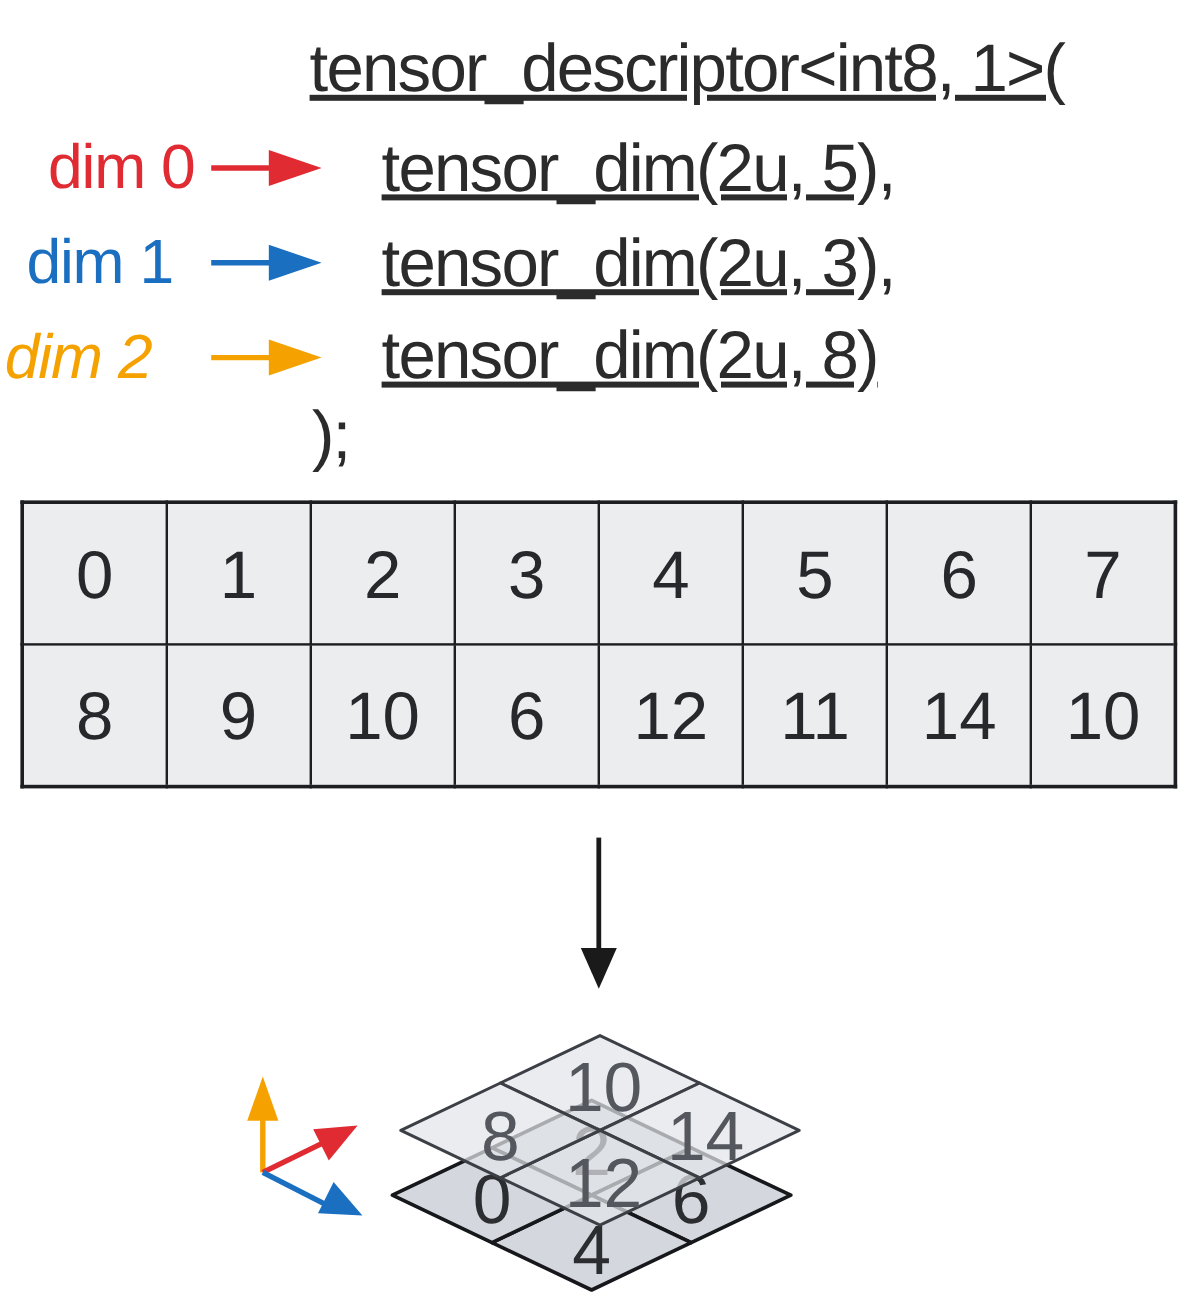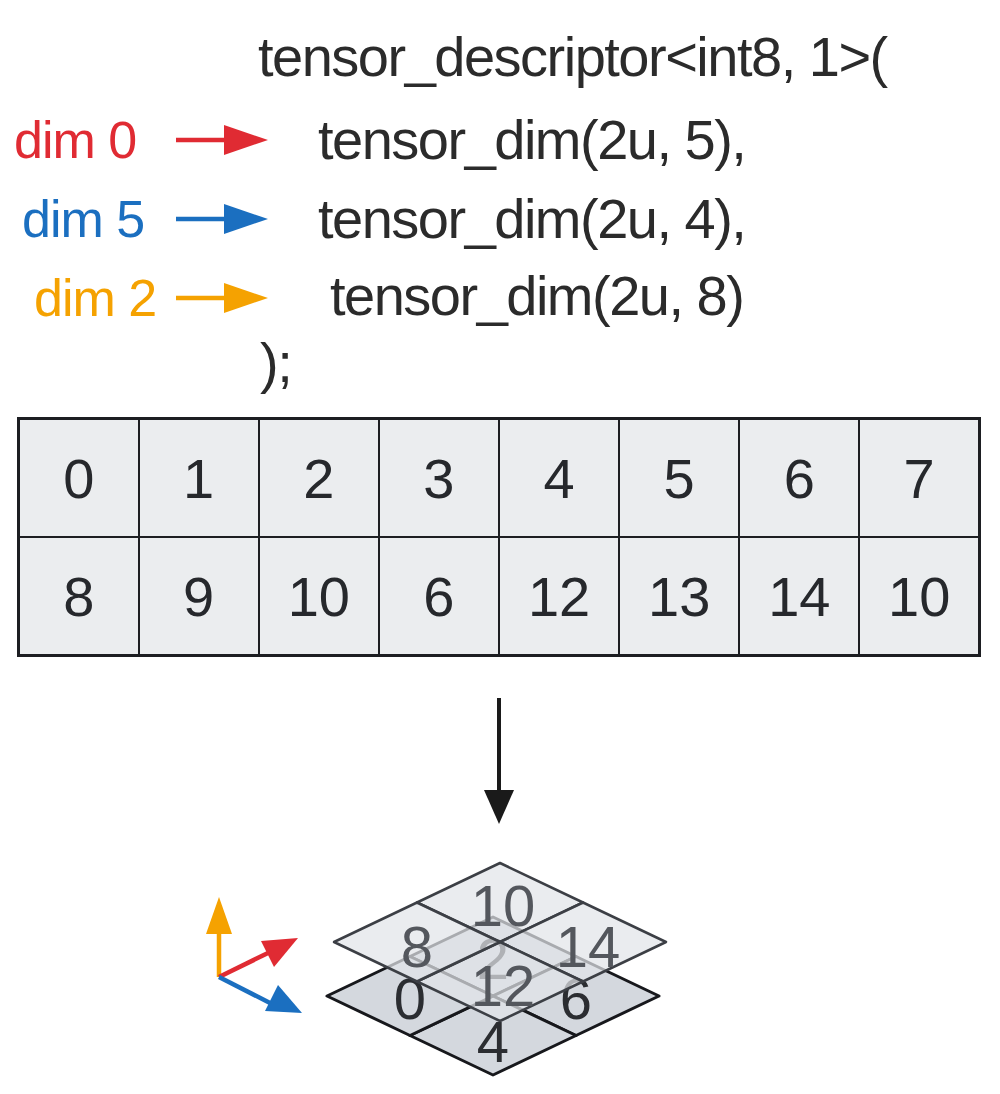--- a/index.html
+++ b/index.html
@@ -10,40 +10,41 @@
     overflow: hidden;
     font-family: "Liberation Sans", "DejaVu Sans", sans-serif;
   }
   .abs { position: absolute; }
   .code {
     color: #2b2b2b;
     font-size: 56px;
     line-height: 1;
     letter-spacing: -1.5px;
     white-space: nowrap;
+    text-decoration: underline;
   }
   .dim-label {
     font-size: 52px;
     line-height: 1;
     letter-spacing: -1px;
     white-space: nowrap;
   }
   .dim0 { color: #e02b33; }
   .dim1 { color: #1b6fc0; }
   .dim2 { color: #f5a201; }
 
   #code-declaration { left: 258px; top: 29px; }
   #code-dim0-line   { left: 318px; top: 112px; }
   #code-dim1-line   { left: 318px; top: 191px; }
-  #code-dim2-line   { left: 330px; top: 268px; text-align: right; }
+  #code-dim2-line   { left: 318px; top: 268px; text-align: right; }
   #code-closing     { left: 260px; top: 335px; }
 
-  #dim0-label { left: 14px; top: 114px; }
+  #dim0-label { left: 40px; top: 114px; }
   #dim1-label { left: 22px; top: 193px; }
-  #dim2-label { left: 34px; top: 272px; }
+  #dim2-label { left: 4px; top: 272px; font-style: italic; }
 
   #linear-table-wrap { left: 17px; top: 417px; }
   table.linear {
     border-collapse: collapse;
     table-layout: fixed;
     width: 964px;
     height: 240px;
     border: 3px solid #1d1e22;
   }
   table.linear td {
@@ -64,26 +65,26 @@
   .plane-num-bottom { font-size: 58px; fill: #2b2d31; }
   .plane-num-top    { font-size: 58px; fill: #54575d; }
   .bottom-plane-cell { stroke: #17181c; stroke-width: 3; stroke-linejoin: round; }
   .top-plane-cell    { stroke: #3c3f45; stroke-width: 2.5; stroke-linejoin: round; fill-opacity: 0.72; }
 </style>
 </head>
 <body>
 
 <div id="code-declaration" class="abs code">tensor_descriptor&lt;int8, 1&gt;(</div>
 <div id="code-dim0-line" class="abs code">tensor_dim(2u, 5),</div>
-<div id="code-dim1-line" class="abs code">tensor_dim(2u, 4),</div>
+<div id="code-dim1-line" class="abs code">tensor_dim(2u, 3),</div>
 <div id="code-dim2-line" class="abs code">tensor_dim(2u, 8)</div>
 <div id="code-closing" class="abs code">);</div>
 
 <div id="dim0-label" class="abs dim-label dim0">dim 0</div>
-<div id="dim1-label" class="abs dim-label dim1">dim 5</div>
+<div id="dim1-label" class="abs dim-label dim1">dim 1</div>
 <div id="dim2-label" class="abs dim-label dim2">dim 2</div>
 
 <svg id="overlay" class="abs" width="1000" height="1094" viewBox="0 0 1000 1094">
 
   <g>
     <line x1="176" y1="140" x2="226" y2="140" stroke-width="4.5" stroke="#e02b33"></line>
     <polygon points="224,125 268,140 224,155" fill="#e02b33"></polygon>
   </g>
 
   <g>
@@ -151,19 +152,19 @@
         <td>5</td>
         <td>6</td>
         <td>7</td>
       </tr>
       <tr>
         <td>8</td>
         <td>9</td>
         <td>10</td>
         <td>6</td>
         <td>12</td>
-        <td>13</td>
+        <td>11</td>
         <td>14</td>
         <td>10</td>
       </tr>
     </tbody>
   </table>
 </div>
 
 </body></html>

